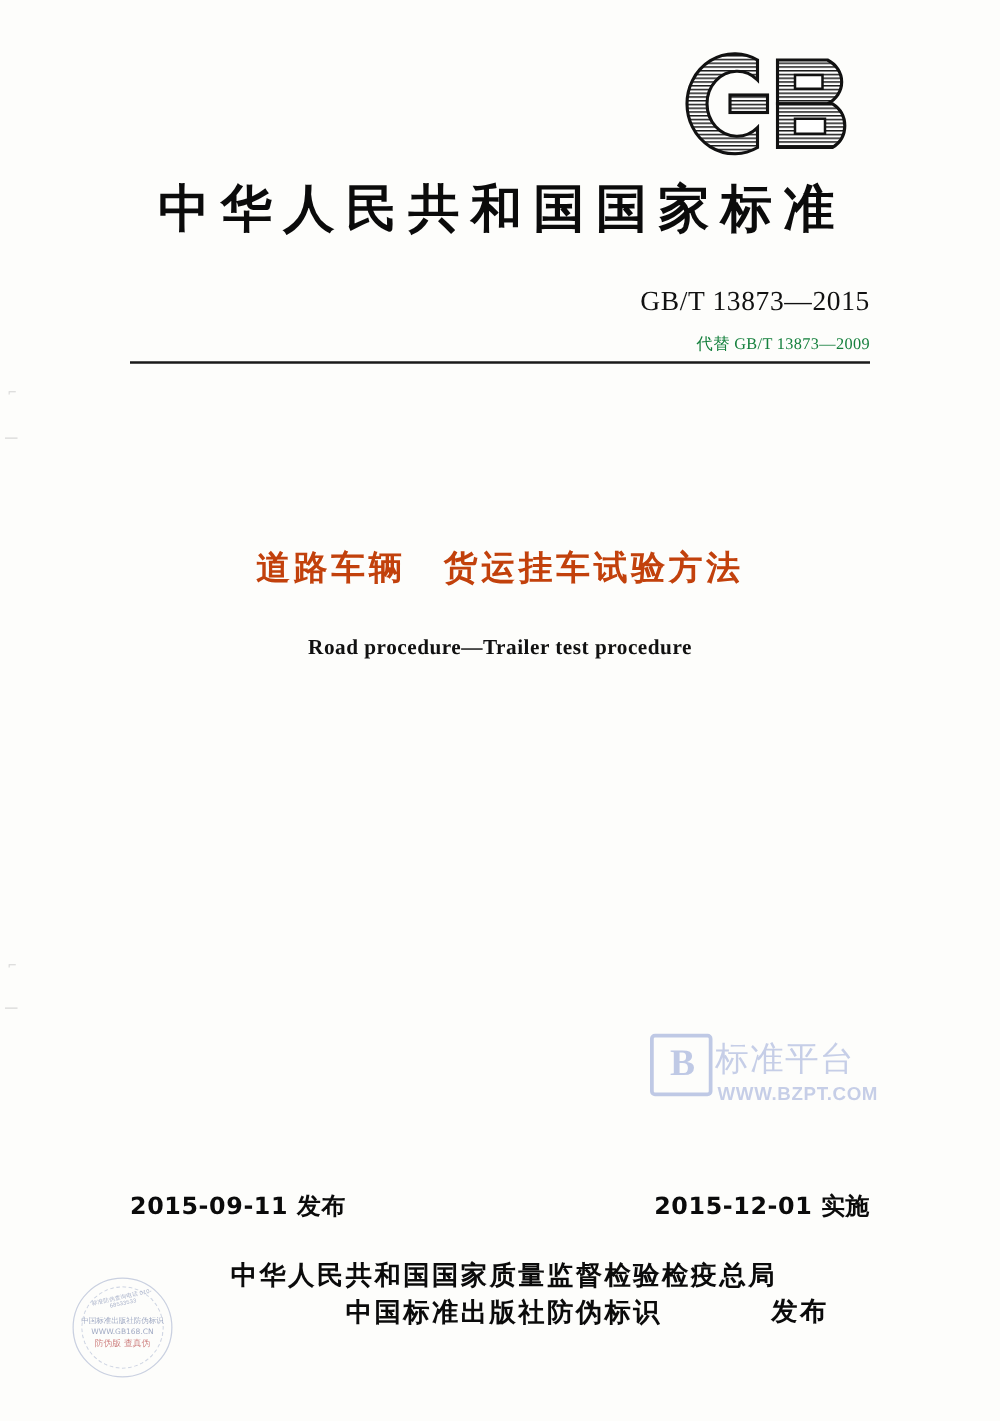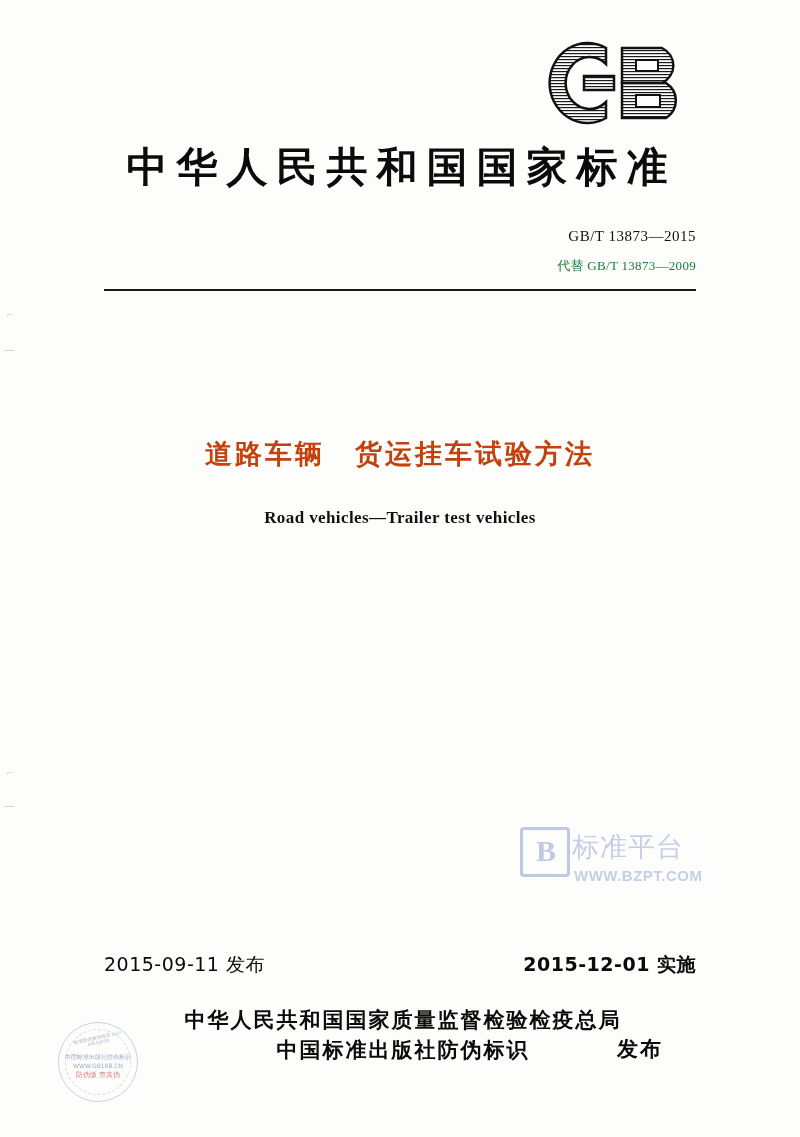--- a/index.html
+++ b/index.html
@@ -61,21 +61,21 @@
 
   
   .std-no {
     position: absolute;
     right: 104px;
     top: 228px;
     text-align: right;
     font-family: "Liberation Serif", serif;
   }
   .std-no .num {
-    font-size: 15px;
+    font-size: 22px;
     letter-spacing: 0.5px;
     color: #111;
   }
   .std-no .replaces {
     font-size: 13px;
     margin-top: 12px;
     color: #15803d;
     letter-spacing: 0.3px;
   }
 
@@ -160,21 +160,21 @@
     letter-spacing: 0.5px;
   }
 
   
   .date-issue {
     position: absolute;
     left: 104px;
     top: 952px;
     font-family: "DejaVu Sans", sans-serif;
     font-size: 19px;
-    font-weight: normal;
+    font-weight: bold;
     color: #0b0b0b;
     letter-spacing: 0.5px;
   }
   .date-impl {
     position: absolute;
     right: 104px;
     top: 952px;
     font-family: "DejaVu Sans", sans-serif;
     font-size: 19px;
     font-weight: bold;
@@ -306,21 +306,21 @@
   <div class="main-title">中华人民共和国国家标准</div>
 
   <div class="std-no">
     <div class="num">GB/T 13873—2015</div>
     <div class="replaces">代替 GB/T 13873—2009</div>
   </div>
 
   <div class="rule"></div>
 
   <div class="doc-title-cn">道路车辆　货运挂车试验方法</div>
-  <div class="doc-title-en">Road vehicles—Trailer test vehicles</div>
+  <div class="doc-title-en">Road procedure—Trailer test procedure</div>
 
   <div class="watermark">
     <div class="wm-badge">B</div>
     <div class="wm-title">标准平台</div>
     <div class="wm-url">WWW.BZPT.COM</div>
   </div>
 
   <div class="date-issue">2015-09-11 发布</div>
   <div class="date-impl">2015-12-01 实施</div>
 

